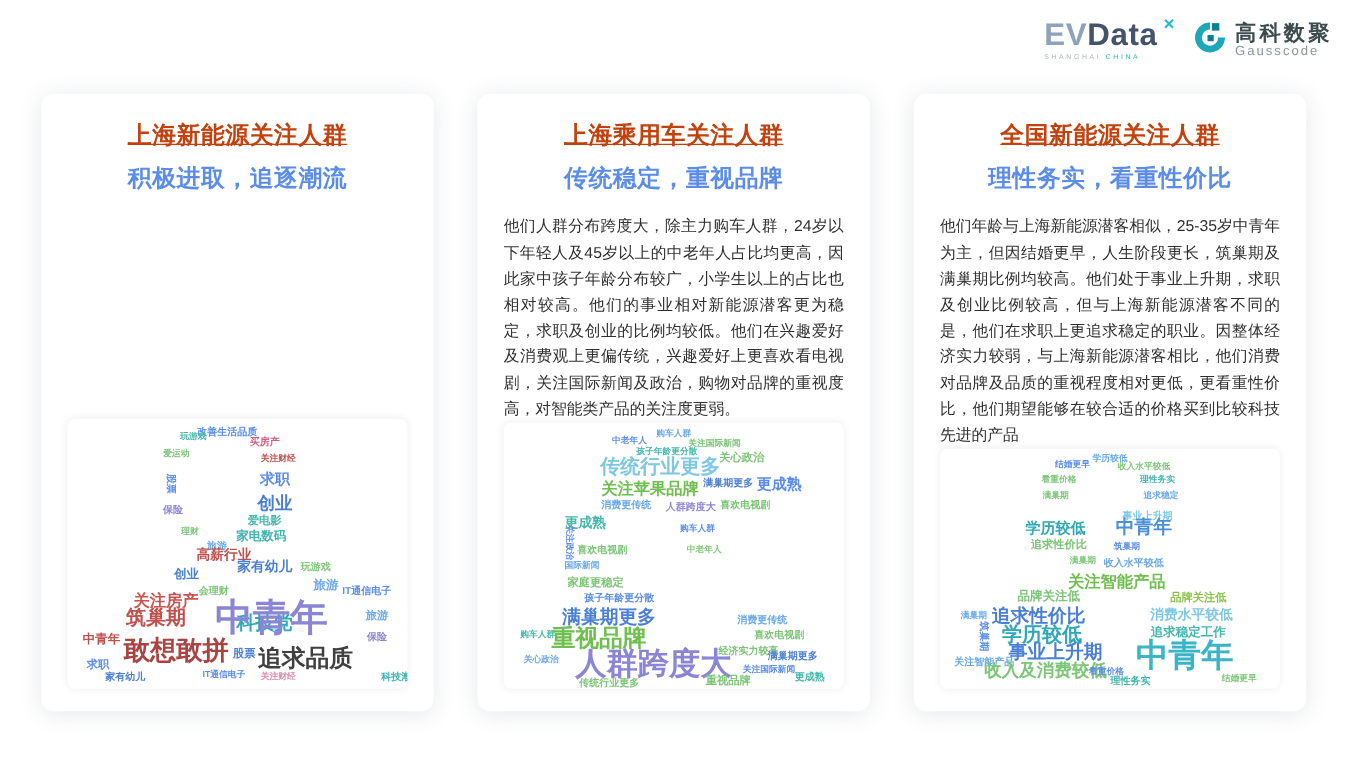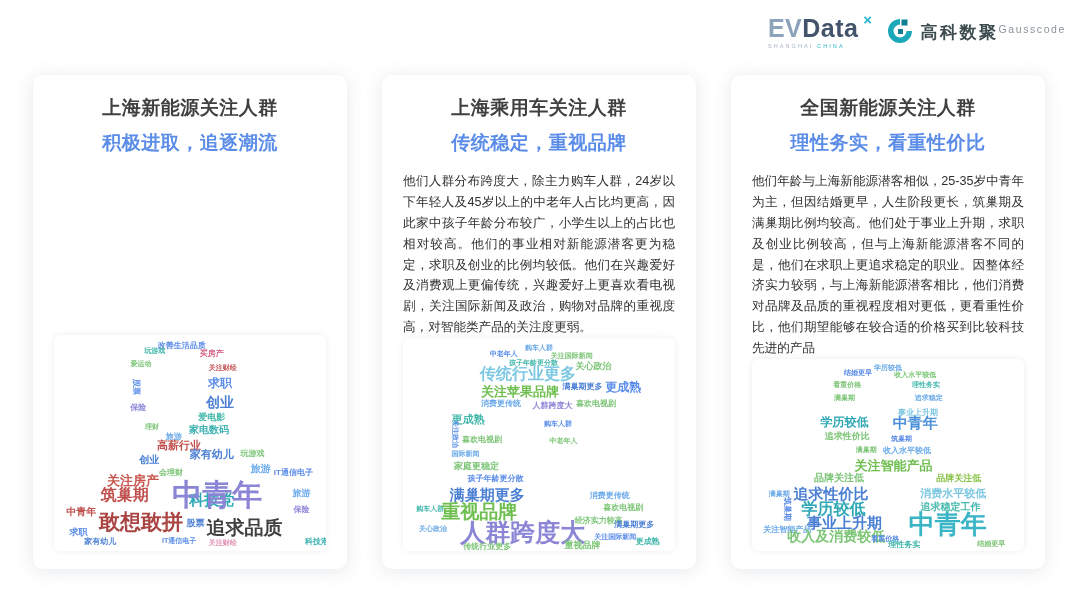--- a/index.html
+++ b/index.html
@@ -1,38 +1,38 @@
 <!DOCTYPE html>
 <html><head>
 <meta charset="utf-8">
 <style>
   * { margin:0; padding:0; box-sizing:border-box; }
   html,body { width:1080px; height:608px; background:#ffffff; overflow:hidden;
     font-family:"Liberation Sans","DejaVu Sans",sans-serif; }
 
   
-  .brand { position:absolute; top:16px; right:14px; display:flex; align-items:center; gap:16px; }
+  .brand { position:absolute; top:16px; right:14px; display:flex; align-items:flex-start; gap:16px; }
   .evdata { display:flex; flex-direction:column; line-height:1; }
   .evdata-main { font-size:25px; font-weight:bold; letter-spacing:0.5px; position:relative; padding-right:12px;}
   .ev-part1 { color:#8da3bb; }
   .ev-part2 { color:#42536b; }
   .ev-x { position:absolute; top:-4px; right:-2px; color:#25b7cd; font-size:15px; font-weight:bold; }
   .evdata-sub { font-size:5.5px; letter-spacing:2.1px; margin-top:3px; color:#a7b3c0; }
   .evdata-sub b { color:#25b7cd; font-weight:normal; }
   .gauss { display:flex; align-items:center; gap:6px; }
-  .gauss-text { display:flex; flex-direction:row; line-height:1.05; }
+  .gauss-text { display:flex; flex-direction:column; line-height:1.05; }
   .gauss-cn { font-size:17px; font-weight:bold; color:#3c4b4e; letter-spacing:2.5px; }
   .gauss-en { font-size:10.5px; color:#8a9499; letter-spacing:1.6px; }
 
   
   .cards { position:absolute; top:75px; left:33px; width:1014px; display:flex; gap:35px; }
   .card { width:314px; height:494px; background:#ffffff; border-radius:10px;
     box-shadow:0 2px 18px rgba(100,110,130,0.16); padding:20px 21px 16px 21px;
     display:flex; flex-direction:column; }
-  .card-title { text-align:center; font-size:19px; font-weight:bold; color:#404040; letter-spacing:0.5px; }
+  .card-title { text-align:center; font-size:19px; font-weight:bold; color:#c2410c; letter-spacing:0.5px;text-decoration:underline; }
   .card-subtitle { text-align:center; font-size:19px; font-weight:bold; color:#5b8de8; margin-top:9px; letter-spacing:0.5px; }
   .card-body { margin-top:15px; font-size:12.6px; color:#2f2f2f; line-height:1.66; text-align:justify; }
 
   
   .wordcloud { position:relative; width:272px; height:216px; margin:auto auto 2px auto;
     background:#ffffff; border-radius:6px; box-shadow:0 0 7px rgba(0,0,0,0.07); overflow:hidden; }
   .wc-word { position:absolute; white-space:nowrap; font-weight:bold; line-height:1; }
 </style>
 </head>
 <body>

